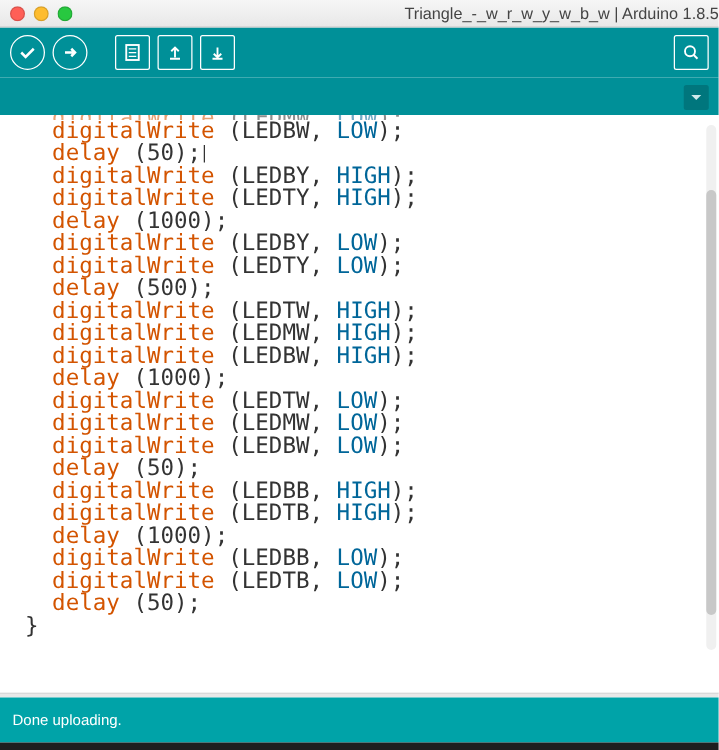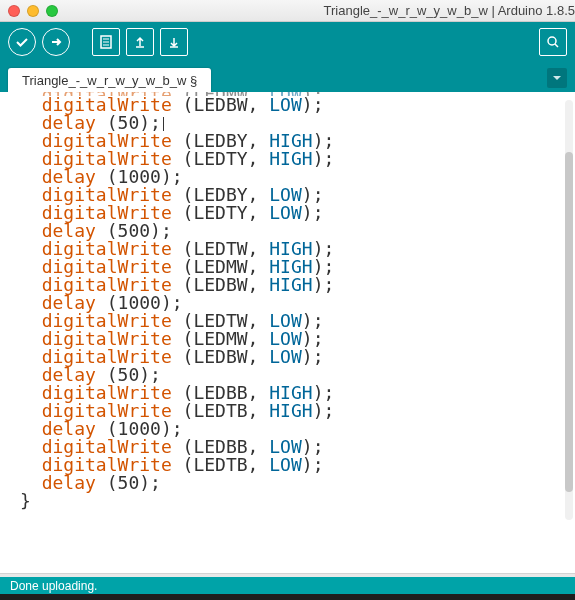--- a/index.html
+++ b/index.html
@@ -98,21 +98,21 @@
   .editor .cursor { display:inline-block; width:1px; height:14px; background:#333; vertical-align:middle; margin-left:2px;}
   .scrollbar-v {
     position:absolute; right:2px; top:8px; width:8px; height:420px;
     background:#f0f0f0; border-radius:4px;
   }
   .scrollbar-thumb {
     position:absolute; right:2px; top:60px; width:8px; height:340px;
     background:#c8c8c8; border-radius:4px;
   }
   .status-area {
-    height: 17px;
+    height: 36px;
     background: #00a3a8;
     color: #fff;
     font-size: 12px;
     padding: 2px 10px;
     display:flex; align-items:center;
   }
   .black-console {
     height:6px; background:#1e1e1e;
   }
   .resize-bar { height:4px; background:#e8e8e8; border-top:1px solid #d3d3d3; }
@@ -165,21 +165,20 @@
   <div class="tb-spacer"></div>
   <div class="tb-btn sq">
     <svg width="16" height="16" viewBox="0 0 16 16">
         <circle cx="7" cy="7" r="4" fill="none" stroke="#fff" stroke-width="1.5"></circle>
         <line x1="10" y1="10" x2="13" y2="13" stroke="#fff" stroke-width="1.5"></line>
       </svg>
   </div>
 </div>
 
 <div class="tab-bar">
-  <div class="tab">Triangle_-_w_r_w_y_w_b_w §</div>
   <div class="tab-dd">
     <svg width="10" height="10" viewBox="0 0 10 10">
         <path d="M1 3 L5 7 L9 3" fill="#cfe9eb"></path>
       </svg>
   </div>
 </div>
 
 <div class="editor" id="editor"><div style="margin-top: -10px; overflow: hidden; height: 10px; line-height: 18px; opacity: 0.55;">  <span class="fn">digitalWrite</span><span class="plain"> (LEDMW, <span class="const">LOW</span>);</span></div><div>  <span class="fn">digitalWrite</span><span class="plain"> (LEDBW, <span class="const">LOW</span>);</span></div><div>  <span class="fn">delay</span><span class="plain"> (50);</span><span class="cursor"></span></div><div>  <span class="fn">digitalWrite</span><span class="plain"> (LEDBY, <span class="const">HIGH</span>);</span></div><div>  <span class="fn">digitalWrite</span><span class="plain"> (LEDTY, <span class="const">HIGH</span>);</span></div><div>  <span class="fn">delay</span><span class="plain"> (1000);</span></div><div>  <span class="fn">digitalWrite</span><span class="plain"> (LEDBY, <span class="const">LOW</span>);</span></div><div>  <span class="fn">digitalWrite</span><span class="plain"> (LEDTY, <span class="const">LOW</span>);</span></div><div>  <span class="fn">delay</span><span class="plain"> (500);</span></div><div>  <span class="fn">digitalWrite</span><span class="plain"> (LEDTW, <span class="const">HIGH</span>);</span></div><div>  <span class="fn">digitalWrite</span><span class="plain"> (LEDMW, <span class="const">HIGH</span>);</span></div><div>  <span class="fn">digitalWrite</span><span class="plain"> (LEDBW, <span class="const">HIGH</span>);</span></div><div>  <span class="fn">delay</span><span class="plain"> (1000);</span></div><div>  <span class="fn">digitalWrite</span><span class="plain"> (LEDTW, <span class="const">LOW</span>);</span></div><div>  <span class="fn">digitalWrite</span><span class="plain"> (LEDMW, <span class="const">LOW</span>);</span></div><div>  <span class="fn">digitalWrite</span><span class="plain"> (LEDBW, <span class="const">LOW</span>);</span></div><div>  <span class="fn">delay</span><span class="plain"> (50);</span></div><div>  <span class="fn">digitalWrite</span><span class="plain"> (LEDBB, <span class="const">HIGH</span>);</span></div><div>  <span class="fn">digitalWrite</span><span class="plain"> (LEDTB, <span class="const">HIGH</span>);</span></div><div>  <span class="fn">delay</span><span class="plain"> (1000);</span></div><div>  <span class="fn">digitalWrite</span><span class="plain"> (LEDBB, <span class="const">LOW</span>);</span></div><div>  <span class="fn">digitalWrite</span><span class="plain"> (LEDTB, <span class="const">LOW</span>);</span></div><div>  <span class="fn">delay</span><span class="plain"> (50);</span></div><div><span class="plain">}</span></div>
   <div class="scrollbar-v"></div>
   <div class="scrollbar-thumb"></div>

